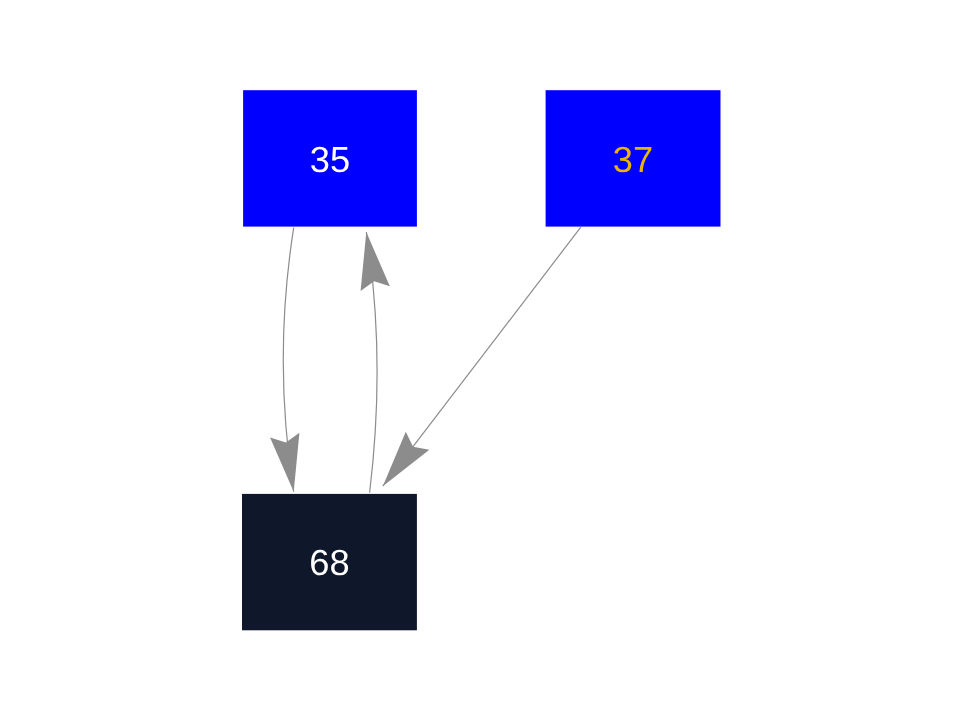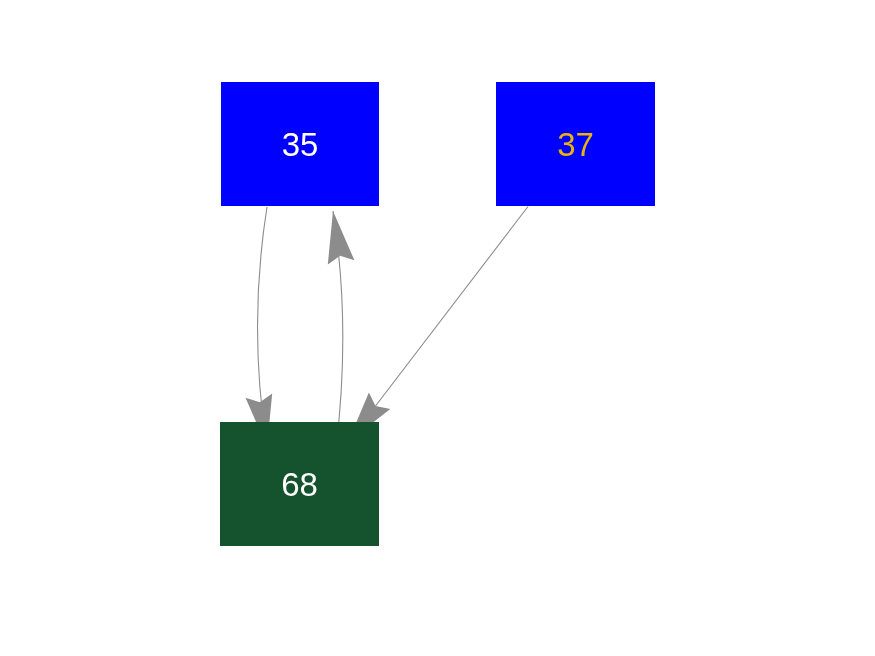--- a/index.html
+++ b/index.html
@@ -54,16 +54,16 @@
         <polygon points="348.0,442.0 390.3,408.9 375.5,406.1 368.9,392.5" fill="#8c8c8c" stroke="none"></polygon>
       </g>
     </svg>
 
   <div class="node" style="left: 221px; top: 82px; width: 158px; height: 124px; background: rgb(0, 0, 255);">
     <span class="node-label" style="color: rgb(255, 255, 255);">35</span>
   </div>
   <div class="node" style="left: 496px; top: 82px; width: 159px; height: 124px; background: rgb(0, 0, 255);">
     <span class="node-label" style="color: #eab308;">37</span>
   </div>
-  <div class="node" style="left: 220px; top: 422px; width: 159px; height: 124px; background: #14532d;">
+  <div class="node" style="left: 220px; top: 449px; width: 159px; height: 124px; background: #0f172a;">
     <span class="node-label" style="color: rgb(255, 255, 255);">68</span>
   </div>
 </div>
 
 </body></html>

